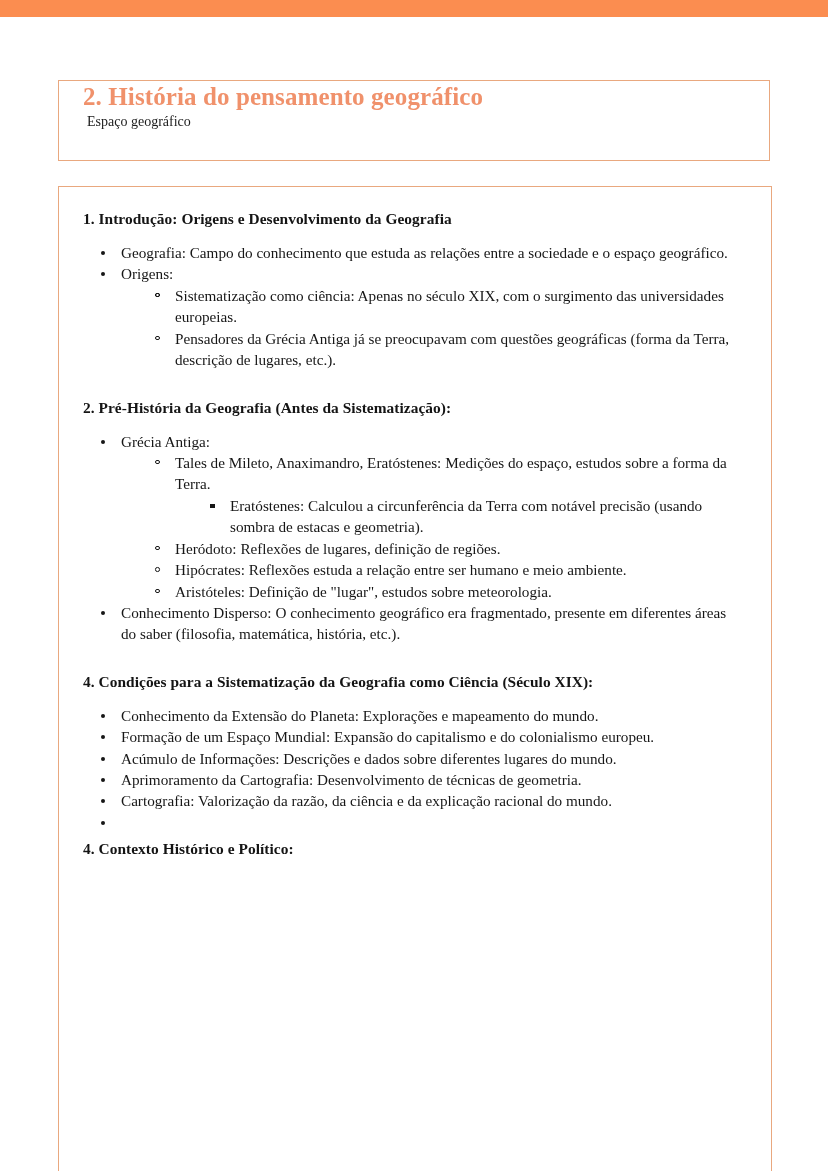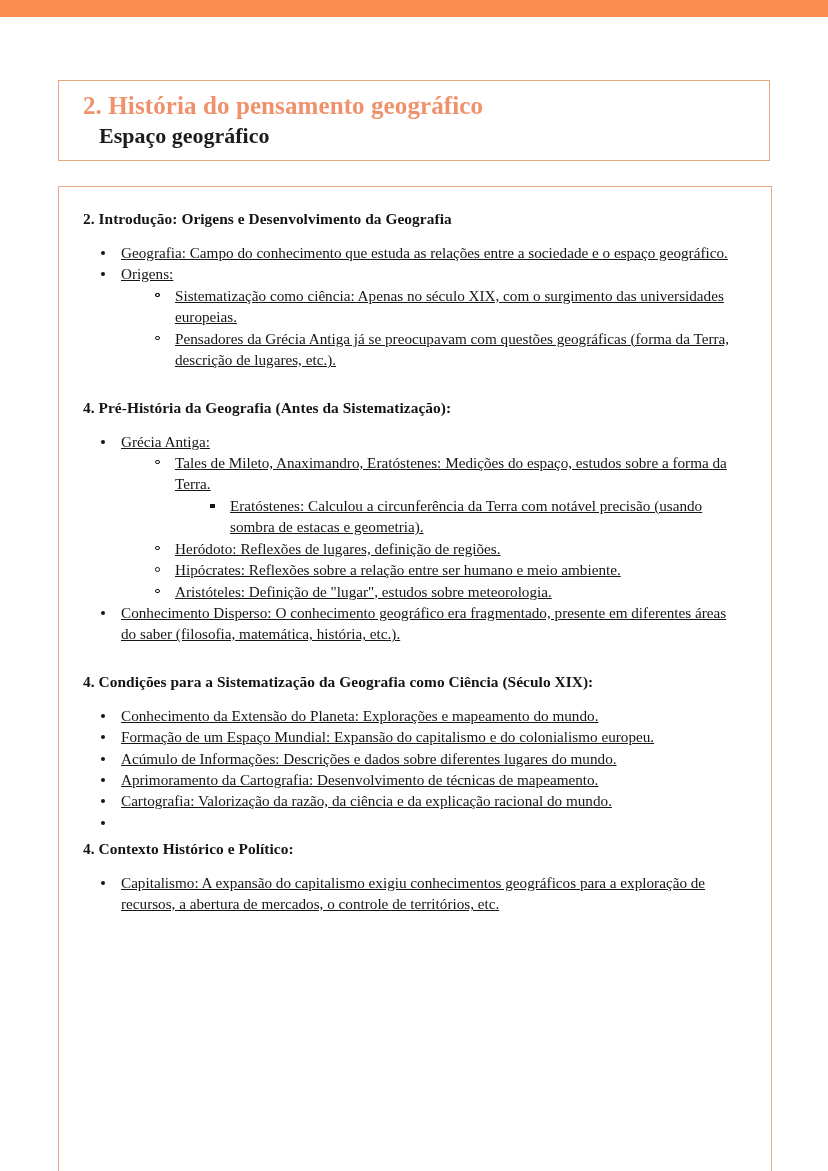--- a/index.html
+++ b/index.html
@@ -36,37 +36,37 @@
   
   .header-card {
     position: absolute;
     left: 58px;
     top: 63px;            
     width: 712px;
     height: 81px;
     box-sizing: border-box;
     border: 1px solid #e9a87f;
     background: #ffffff;
-    padding: 11px 0 0 24px;
+    padding: 2px 0 0 24px;
   }
   .doc-title {
     color: #f0916b;
     font-size: 25px;
     font-weight: 700;
     line-height: 1.12;
     letter-spacing: 0.1px;
     margin: 0;
     white-space: nowrap;
   }
   .doc-subtitle {
     color: #1c1c1c;
-    font-size: 22px;
-    font-weight: 700;
+    font-size: 14px;
+    font-weight: 400;
     line-height: 1.2;
-    margin: 3px 0 0 16px;
+    margin: 3px 0 0 4px;
     white-space: nowrap;
   }
 
   
   .body-card {
     position: absolute;
     left: 58px;
     top: 169px;           
     width: 714px;
     height: 1000px;       
@@ -150,74 +150,71 @@
   }
   ul.lvl3 > li.item > .marker {
     position: absolute;
     left: 5px;
     top: 9px;
     width: 4.5px;
     height: 4.5px;
     background: #161616;
   }
 
-  .item-text { display: inline; text-decoration: underline; }
+  .item-text { display: inline; }
 </style>
 </head>
 <body>
 
 <div class="top-bar"></div>
 
 <div class="page">
 
   <div class="header-card">
     <h1 class="doc-title">2. História do pensamento geográfico</h1>
     <div class="doc-subtitle">Espaço geográfico</div>
   </div>
 
   <div class="body-card">
     <div id="sections-root">
         <div class="section">
-          <h2 class="section-heading">2. Introdução: Origens e Desenvolvimento da Geografia</h2>
+          <h2 class="section-heading">1. Introdução: Origens e Desenvolvimento da Geografia</h2>
           <ul class="lvl1">
             <li class="item"><span class="marker"></span><span class="item-text">Geografia: Campo do conhecimento que estuda as relações entre a sociedade e o espaço geográfico.</span></li>
             <li class="item"><span class="marker"></span><span class="item-text">Origens:</span><ul class="lvl2">
                 <li class="item"><span class="marker"></span></li>
                 <li class="item"><span class="marker"></span><span class="item-text">Sistematização como ciência: Apenas no século XIX, com o surgimento das universidades europeias.</span></li>
                 <li class="item"><span class="marker"></span><span class="item-text">Pensadores da Grécia Antiga já se preocupavam com questões geográficas (forma da Terra, descrição de lugares, etc.).</span></li>
               </ul></li>
           </ul>
         </div>
         <div class="section">
-          <h2 class="section-heading">4. Pré-História da Geografia (Antes da Sistematização):</h2>
+          <h2 class="section-heading">2. Pré-História da Geografia (Antes da Sistematização):</h2>
           <ul class="lvl1">
             <li class="item"><span class="marker"></span><span class="item-text">Grécia Antiga:</span><ul class="lvl2">
                 <li class="item"><span class="marker"></span><span class="item-text">Tales de Mileto, Anaximandro, Eratóstenes: Medições do espaço, estudos sobre a forma da Terra.</span><ul class="lvl3">
                     <li class="item"><span class="marker"></span><span class="item-text">Eratóstenes: Calculou a circunferência da Terra com notável precisão (usando sombra de estacas e geometria).</span></li>
                   </ul></li>
                 <li class="item"><span class="marker"></span><span class="item-text">Heródoto: Reflexões de lugares, definição de regiões.</span></li>
-                <li class="item"><span class="marker"></span><span class="item-text">Hipócrates: Reflexões sobre a relação entre ser humano e meio ambiente.</span></li>
+                <li class="item"><span class="marker"></span><span class="item-text">Hipócrates: Reflexões estuda a relação entre ser humano e meio ambiente.</span></li>
                 <li class="item"><span class="marker"></span><span class="item-text">Aristóteles: Definição de "lugar", estudos sobre meteorologia.</span></li>
               </ul></li>
             <li class="item"><span class="marker"></span><span class="item-text">Conhecimento Disperso: O conhecimento geográfico era fragmentado, presente em diferentes áreas do saber (filosofia, matemática, história, etc.).</span></li>
           </ul>
         </div>
         <div class="section">
           <h2 class="section-heading">4. Condições para a Sistematização da Geografia como Ciência (Século XIX):</h2>
           <ul class="lvl1">
             <li class="item"><span class="marker"></span><span class="item-text">Conhecimento da Extensão do Planeta: Explorações e mapeamento do mundo.</span></li>
             <li class="item"><span class="marker"></span><span class="item-text">Formação de um Espaço Mundial: Expansão do capitalismo e do colonialismo europeu.</span></li>
             <li class="item"><span class="marker"></span><span class="item-text">Acúmulo de Informações: Descrições e dados sobre diferentes lugares do mundo.</span></li>
-            <li class="item"><span class="marker"></span><span class="item-text">Aprimoramento da Cartografia: Desenvolvimento de técnicas de mapeamento.</span></li>
+            <li class="item"><span class="marker"></span><span class="item-text">Aprimoramento da Cartografia: Desenvolvimento de técnicas de geometria.</span></li>
             <li class="item"><span class="marker"></span><span class="item-text">Cartografia: Valorização da razão, da ciência e da explicação racional do mundo.</span></li>
             <li class="item"><span class="marker"></span></li>
           </ul>
         </div>
         <div class="section">
           <h2 class="section-heading">4. Contexto Histórico e Político:</h2>
-          <ul class="lvl1">
-            <li class="item"><span class="marker"></span><span class="item-text">Capitalismo: A expansão do capitalismo exigiu conhecimentos geográficos para a exploração de recursos, a abertura de mercados, o controle de territórios, etc.</span></li>
-          </ul>
         </div>
       </div>
   </div>
 
 </div>
 
 </body></html>

